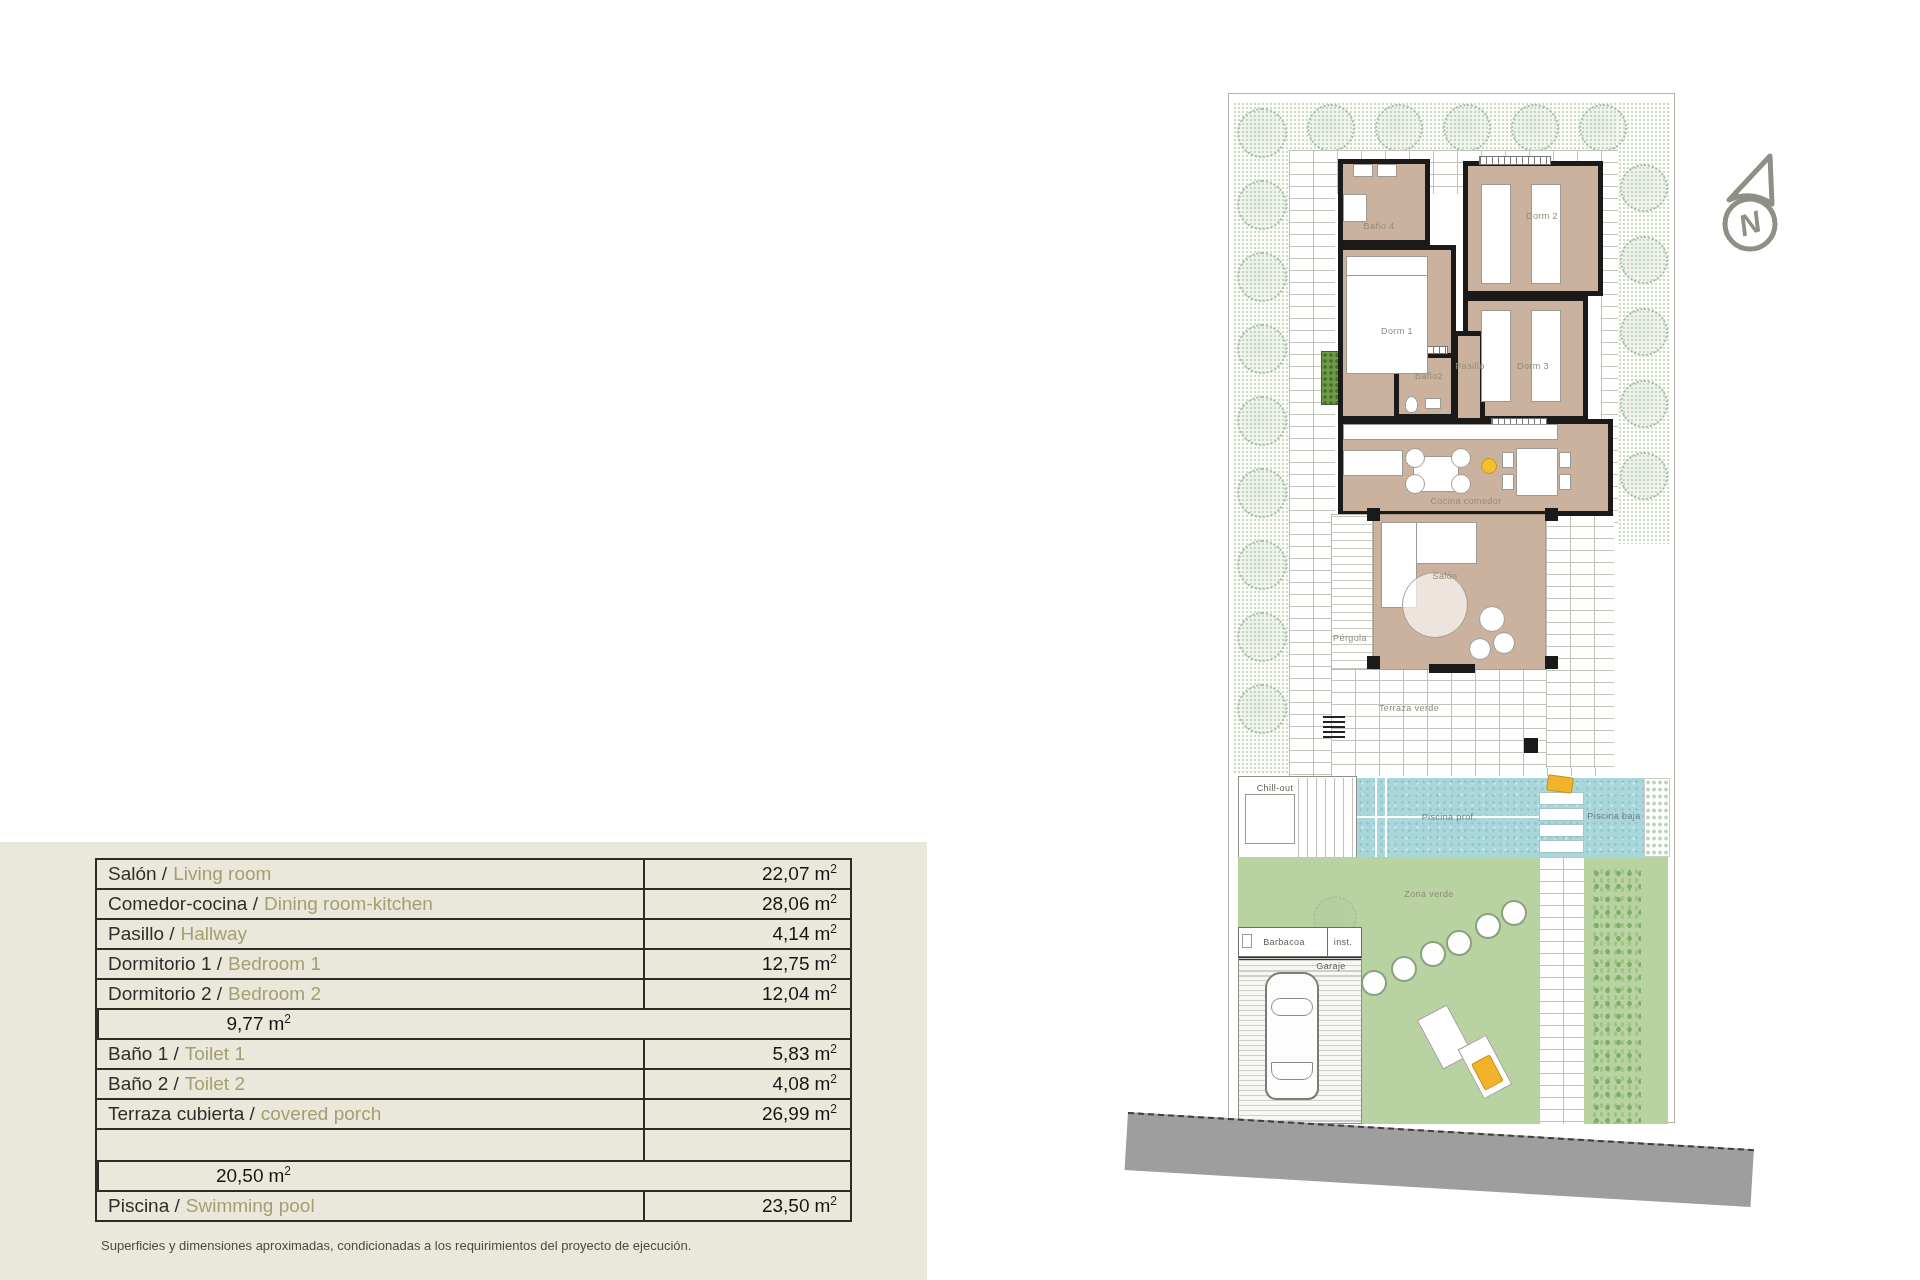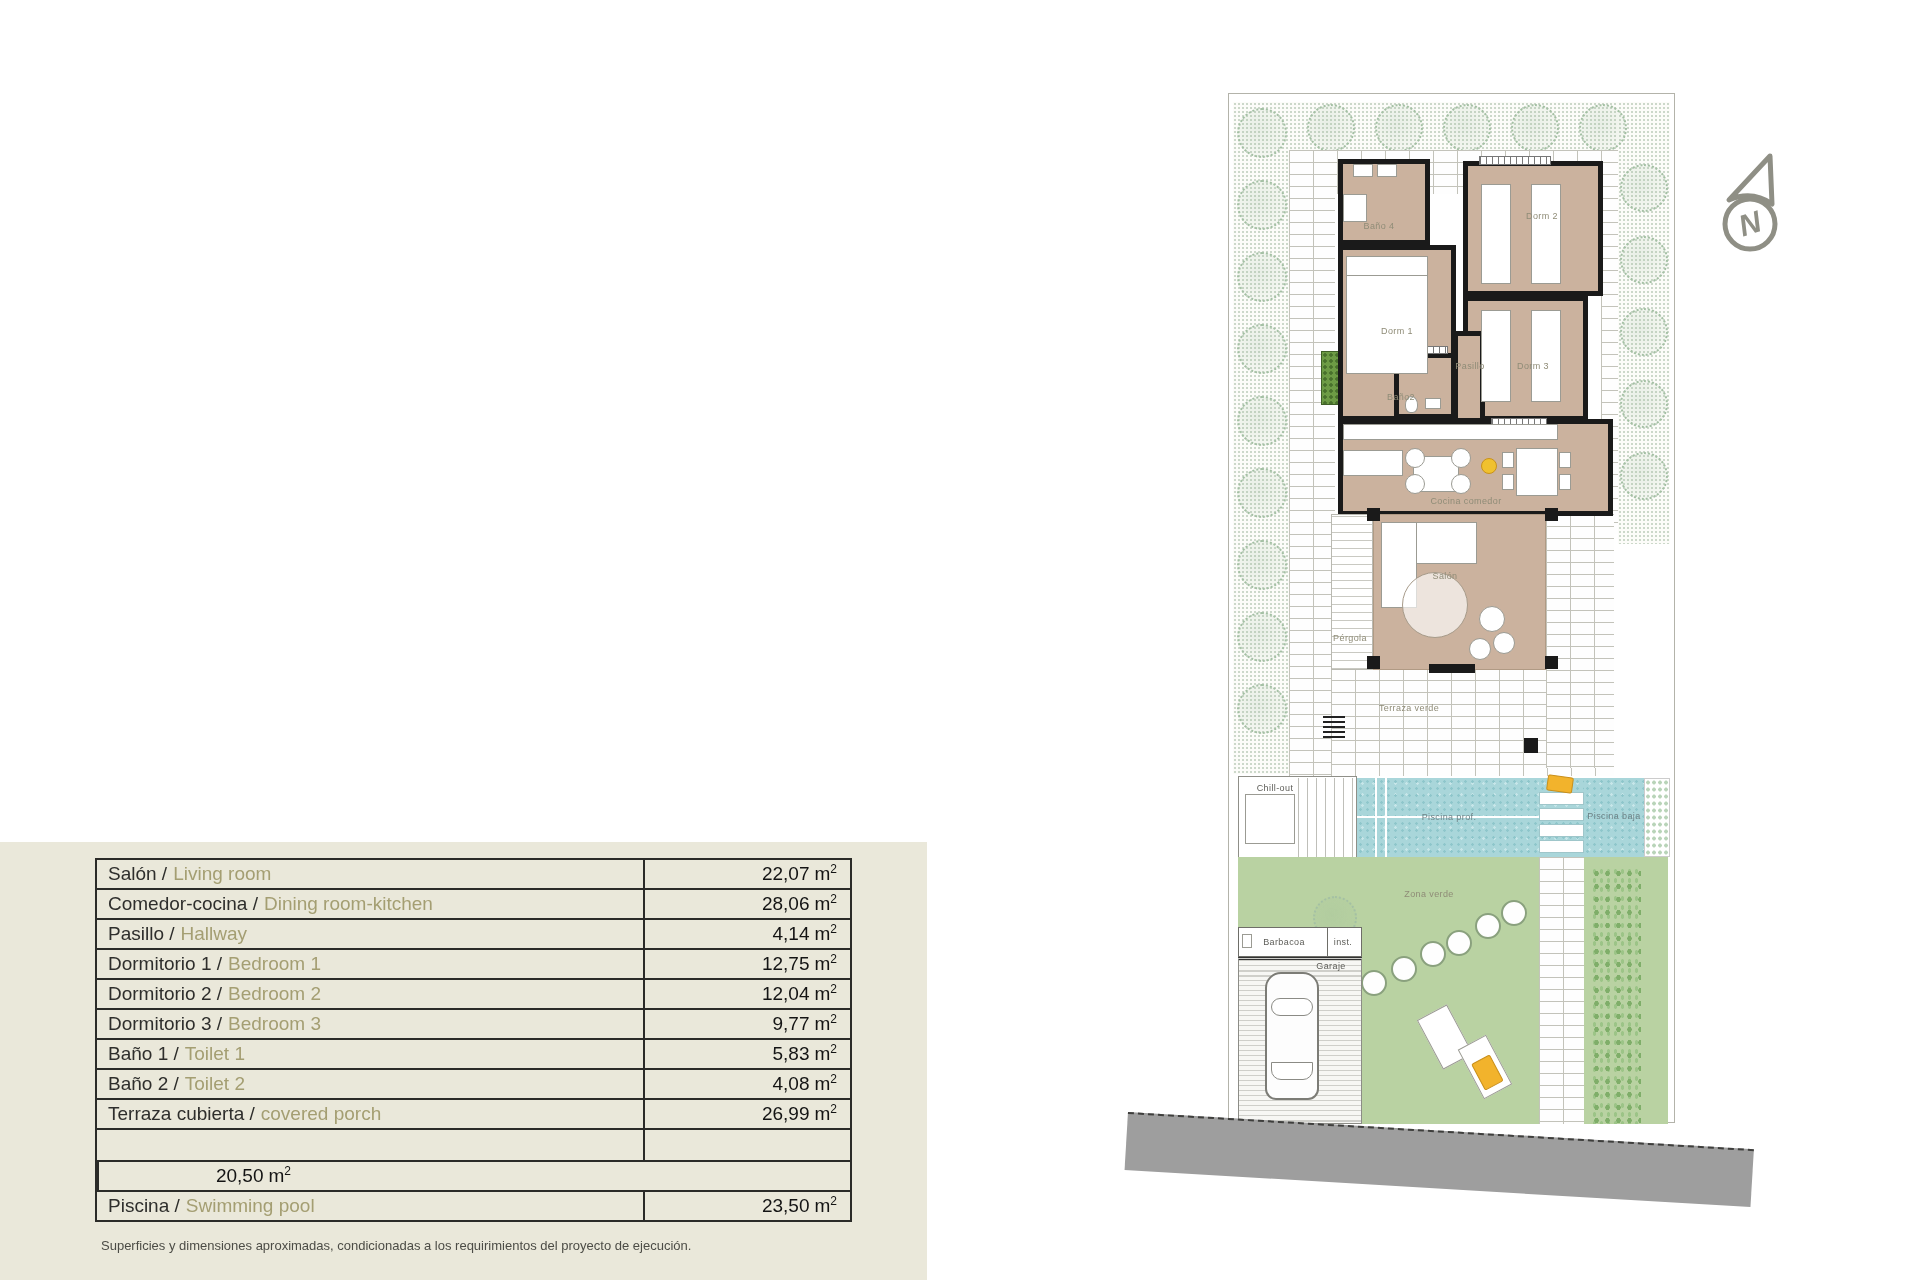--- a/index.html
+++ b/index.html
@@ -96,24 +96,20 @@
     <div class="c-name">
         <span>Dormitorio 2 /</span>
         <span class="en">Bedroom 2</span>
       </div>
     <div class="c-val">
         <span>12,04</span>
         <span class="u"><span>m</span><sup>2</sup></span>
       </div>
   </div>
   <div class="trow">
-    <div class="c-name">
-        <span>Dormitorio 3 /</span>
-        <span class="en">Bedroom 3</span>
-      </div>
     <div class="c-val">
         <span>9,77</span>
         <span class="u"><span>m</span><sup>2</sup></span>
       </div>
   </div>
   <div class="trow">
     <div class="c-name">
         <span>Baño 1 /</span>
         <span class="en">Toilet 1</span>
       </div>
@@ -297,21 +293,21 @@
   <div class="abs stripes" style="left:9px;top:863px;width:124px;height:167px;"></div>
   <div class="abs car" style="left:36px;top:878px;width:54px;height:128px;">
     <div class="carline" style="top:24px;"></div>
     <div class="carline" style="top:88px;border-radius:0 0 10px 10px;"></div>
   </div>
 
   <span class="abs lbl" style="left:150px;top:132px;">Baño 4</span>
   <span class="abs lbl" style="left:168px;top:237px;">Dorm 1</span>
   <span class="abs lbl" style="left:300px;top:122px;padding-left:26px;">Dorm 2</span>
   <span class="abs lbl" style="left:304px;top:272px;">Dorm 3</span>
-  <span class="abs lbl" style="left:172px;top:282px;margin-top:21px;">Baño2</span>
+  <span class="abs lbl" style="left:200px;top:282px;">Baño2</span>
   <span class="abs lbl" style="left:241px;top:272px;">Pasillo</span>
   <span class="abs lbl" style="left:237px;top:407px;">Cocina comedor</span>
   <span class="abs lbl" style="left:216px;top:482px;">Salón</span>
   <span class="abs lbl" style="left:121px;top:544px;">Pérgola</span>
   <span class="abs lbl" style="left:180px;top:614px;">Terraza verde</span>
   <span class="abs lbl dark" style="left:46px;top:694px;">Chill-out</span>
   <span class="abs lbl water" style="left:220px;top:723px;">Piscina prof.</span>
   <span class="abs lbl water" style="left:385px;top:722px;">Piscina baja</span>
   <span class="abs lbl" style="left:200px;top:800px;">Zona verde</span>
   <span class="abs lbl dark" style="left:55px;top:848px;">Barbacoa</span>

